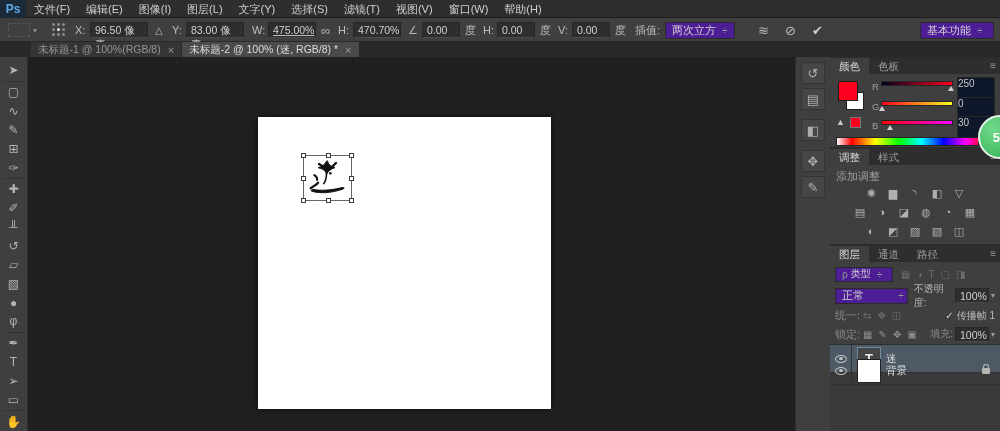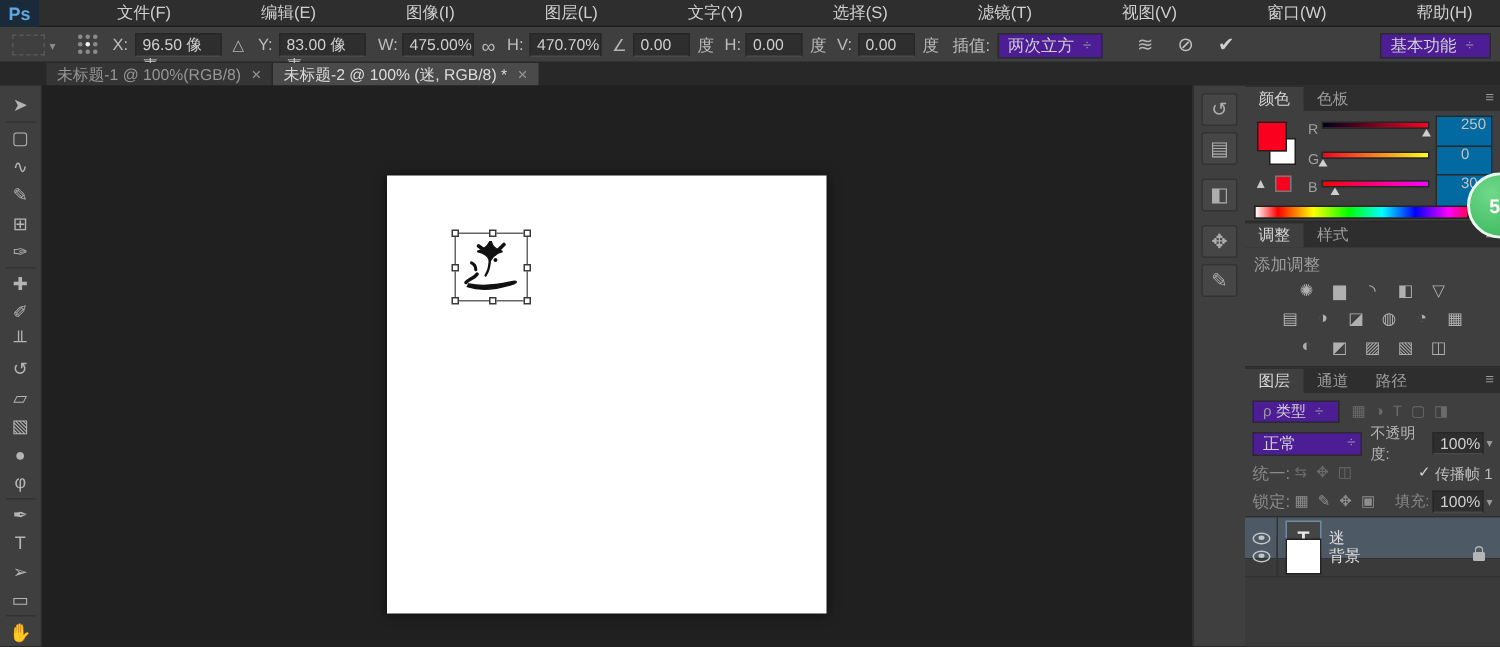--- a/index.html
+++ b/index.html
@@ -3,21 +3,21 @@
 <meta charset="utf-8">
 <style>
   * { margin:0; padding:0; box-sizing:border-box; }
   html,body { width:1000px; height:431px; overflow:hidden; background:#212121;
     font-family:"Liberation Sans","DejaVu Sans",sans-serif; font-size:11px; color:#c8c8c8;
     -webkit-font-smoothing:antialiased; }
   .abs { position:absolute; }
   #app { position:relative; width:1000px; height:431px; background:#212121; }
 
   
-  #menubar { left:0; top:0; width:1000px; height:18px; background:#2e2e2e; display:flex; align-items:center; border-bottom:1px solid #1c1c1c;gap:44px; }
+  #menubar { left:0; top:0; width:1000px; height:18px; background:#2e2e2e; display:flex; align-items:center; border-bottom:1px solid #1c1c1c; }
   #ps-logo { width:26px; height:18px; background:#1b2a38; color:#5fa8e6; font-weight:bold; font-size:12px; display:flex; align-items:center; justify-content:center; }
   .menu-item { padding:0 8px; color:#cfcfcf; line-height:18px; cursor:default; }
 
   
   #optionsbar { left:0; top:18px; width:1000px; height:24px; background:#3f3f3f; border-bottom:1px solid #282828; }
   .opt { position:absolute; top:0; height:24px; display:flex; align-items:center; color:#bdbdbd; }
   .field { background:#2e2e2e; border:1px solid #272727; border-bottom-color:#4a4a4a; color:#cfcfcf;
     height:16px; line-height:14px; padding:0 4px; font-size:10.5px; }
   .dropdown { background:#4c1d95; border:1px solid #2a2a2a; height:17px; display:flex; align-items:center; padding:0 3px 0 6px; color:#d0d0d0; }
   .stepper { color:#9a9a9a; margin-left:6px; font-size:10px; }
@@ -58,21 +58,21 @@
   #panels { left:830px; top:57px; width:170px; height:374px; background:#3f3f3f; }
   .phead { position:absolute; left:0; width:170px; height:17px; background:#2e2e2e; display:flex; align-items:flex-end; }
   .ptab { height:16px; line-height:16px; padding:0 9px; font-size:10.5px; color:#9d9d9d; cursor:pointer; }
   .ptab.on { background:#3f3f3f; color:#d6d6d6; }
   .pmenu { position:absolute; right:4px; top:3px; color:#9a9a9a; font-size:10px; cursor:pointer; }
 
   
   .swatch { position:absolute; border:1px solid #1e1e1e; }
   .slider-track { position:absolute; height:5px; width:72px; border:1px solid #262626; }
   .thumb { position:absolute; top:4px; width:0; height:0; border-left:3px solid transparent; border-right:3px solid transparent; border-bottom:5px solid #cfcfcf; }
-  .chan-val { position:absolute; width:38px; height:27px; background:#0369a1; border:1px solid #272727; color:#c4c4c4; font-size:10px; line-height:12px; padding-left:16px; }
+  .chan-val { position:absolute; width:38px; height:27px; background:#0f172a; border:1px solid #272727; color:#c4c4c4; font-size:10px; line-height:12px; padding-left:0; }
   .chan-lab { position:absolute; color:#9f9f9f; font-size:9.5px; }
   #spectrum { position:absolute; left:6px; top:80px; width:150px; height:9px; border:1px solid #222;
     background:linear-gradient(to right,#ffffff 0%,#ff0000 10%,#ffff00 26%,#00ff00 42%,#00ffff 57%,#0000ff 72%,#ff00ff 87%,#ff0000 100%); }
   #spec-bw { position:absolute; left:148px; top:80px; width:9px; height:9px; border:1px solid #222; }
   #spec-bw .w { width:100%; height:50%; background:#fff; } #spec-bw .b { width:100%; height:50%; background:#000; }
   .gamut-tri { color:#c9c9c9; font-size:9px; }
 
   
   .adj-row { position:absolute; left:0; width:170px; display:flex; justify-content:center; gap:6px; }
   .adj-icon { width:16px; height:14px; display:flex; align-items:center; justify-content:center; color:#b0b0b0; font-size:11px; cursor:pointer; }
@@ -148,21 +148,21 @@
       </div>
     <div class="opt" style="left:172px;">
         <span>Y:</span>
       </div>
     <div class="opt" style="left:186px;">
         <span class="field" style="width:58px;">83.00 像素</span>
       </div>
     <div class="opt" style="left:252px;">
         <span>W:</span>
       </div>
-    <div class="opt" style="left:268px;">
+    <div class="opt" style="left:268px;text-decoration:underline;">
         <span class="field" style="width:48px;">475.00%</span>
       </div>
     <div class="opt" style="left:321px;">
         <span class="optic">∞</span>
       </div>
     <div class="opt" style="left:338px;">
         <span>H:</span>
       </div>
     <div class="opt" style="left:353px;">
         <span class="field" style="width:48px;">470.70%</span>

